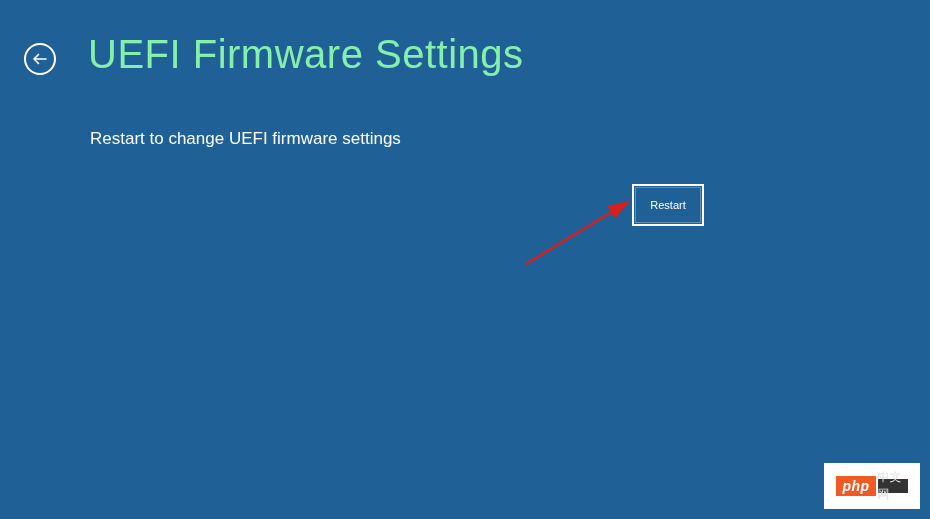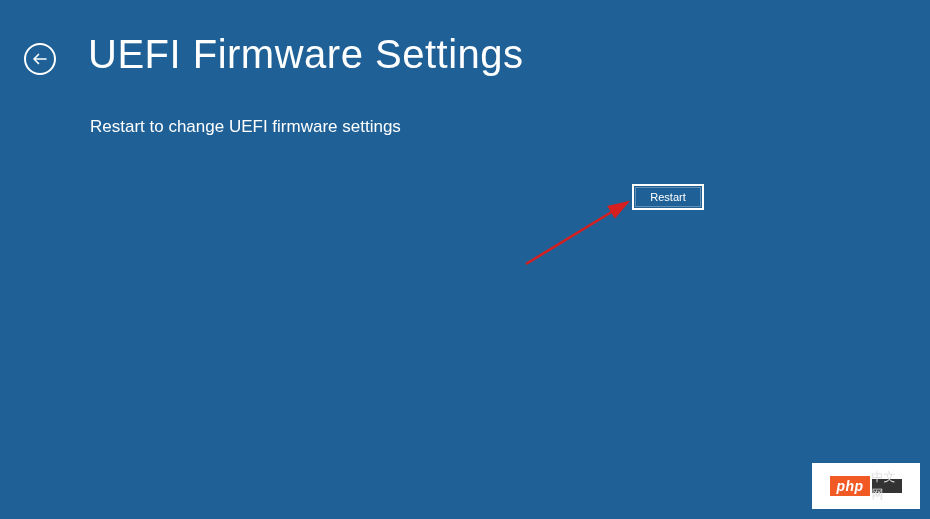--- a/index.html
+++ b/index.html
@@ -36,37 +36,38 @@
       flex-shrink: 0;
     }
     .back-button svg {
       width: 18px;
       height: 18px;
     }
     .page-title {
       font-size: 40px;
       font-weight: 300;
       letter-spacing: 0.5px;
-      color: #ffffff;
+      color: #86efac;
     }
     .content {
       padding-left: 90px;
       padding-top: 40px;
     }
     .description {
       font-size: 17px;
       font-weight: 400;
       color: #ffffff;
+      margin-top: 12px;
     }
     .restart-button {
       position: absolute;
       left: 632px;
       top: 184px;
       width: 72px;
-      height: 26px;
+      height: 42px;
       background-color: #1f6096;
       border: 2px solid #ffffff;
       color: #ffffff;
       font-size: 11px;
       font-family: "Segoe UI", Arial, sans-serif;
       cursor: pointer;
       display: flex;
       align-items: center;
       justify-content: center;
       outline: 1px solid rgba(255,255,255,0.3);
@@ -75,21 +76,21 @@
     .annotation-arrow {
       position: absolute;
       left: 524px;
       top: 192px;
       pointer-events: none;
     }
     .watermark {
       position: absolute;
       right: 10px;
       bottom: 10px;
-      width: 108px;
+      width: 96px;
       height: 46px;
       background: #ffffff;
       display: flex;
       flex-direction: column;
       justify-content: center;
       align-items: center;
       padding: 4px;
     }
     .watermark-inner {
       display: flex;

